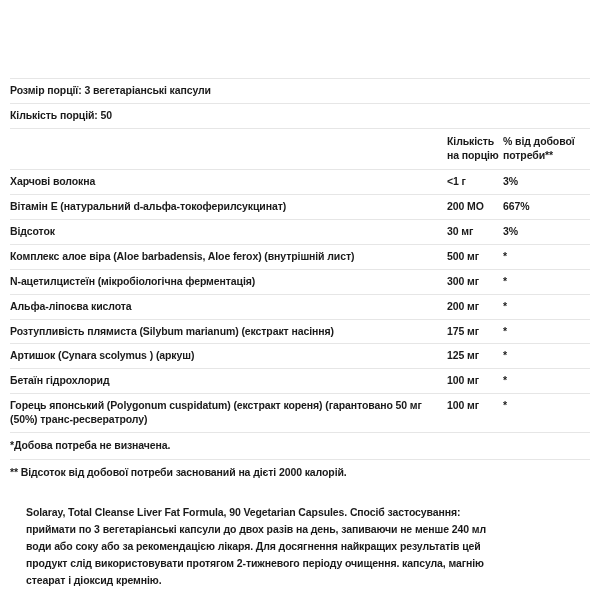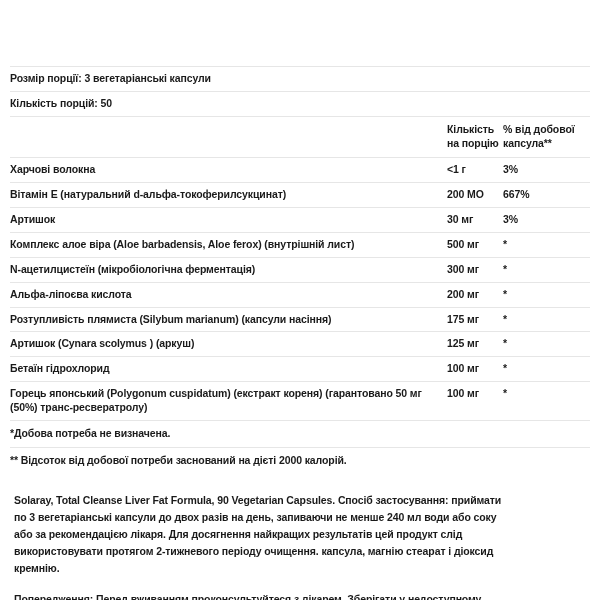--- a/index.html
+++ b/index.html
@@ -12,21 +12,21 @@
     background: #ffffff;
     font-family: "Liberation Sans", sans-serif;
     color: #1a1a1a;
     -webkit-font-smoothing: antialiased;
     overflow: hidden;
   }
   .page {
     width: 513px;
     height: 600px;
     box-sizing: border-box;
-    padding: 0 10px;
+    padding: 12px 10px;
     position: relative;
   }
   .spacer-top {
     height: 66px;
   }
 
   
   .facts-table {
     width: 100%;
     border-collapse: collapse;
@@ -72,21 +72,21 @@
   
   .prose {
     margin-top: 18px;
     font-size: 10.5px;
     line-height: 1.62;
     font-weight: bold;
     letter-spacing: -0.1px;
     color: #1a1a1a;
   }
   .prose p {
-    margin: 0 0 14px 4px;
+    margin: 0 0 14px 16px;
   }
   .prose p:last-child { margin-bottom: 0; }
 </style>
 </head>
 <body>
 
 <div class="page">
 
   <div class="spacer-top"></div>
 
@@ -102,38 +102,38 @@
         <td colspan="3">Розмір порції: 3 вегетаріанські капсули</td>
       </tr>
 
       <tr class="serving">
         <td colspan="3">Кількість порцій: 50</td>
       </tr>
 
       <tr class="headrow">
         <td></td>
         <td class="head-amount">Кількість на порцію</td>
-        <td class="head-dv">% від добової капсула**</td>
+        <td class="head-dv">% від добової потреби**</td>
       </tr>
 
 
       <tr>
         <td>Харчові волокна</td>
         <td>&lt;1 г</td>
         <td>3%</td>
       </tr>
 
       <tr>
         <td>Вітамін Е (натуральний d-альфа-токоферилсукцинат)</td>
         <td>200 МО</td>
         <td>667%</td>
       </tr>
 
       <tr>
-        <td>Артишок</td>
+        <td>Відсоток</td>
         <td>30 мг</td>
         <td>3%</td>
       </tr>
 
       <tr>
         <td>Комплекс алое віра (Aloe barbadensis, Aloe ferox) (внутрішній лист)</td>
         <td>500 мг</td>
         <td class="star">*</td>
       </tr>
 
@@ -143,21 +143,21 @@
         <td class="star">*</td>
       </tr>
 
       <tr>
         <td>Альфа-ліпоєва кислота</td>
         <td>200 мг</td>
         <td class="star">*</td>
       </tr>
 
       <tr>
-        <td>Розтупливість плямиста (Silybum marianum) (капсули насіння)</td>
+        <td>Розтупливість плямиста (Silybum marianum) (екстракт насіння)</td>
         <td>175 мг</td>
         <td class="star">*</td>
       </tr>
 
       <tr>
         <td>Артишок (Cynara scolymus ) (аркуш)</td>
         <td>125 мг</td>
         <td class="star">*</td>
       </tr>
 

